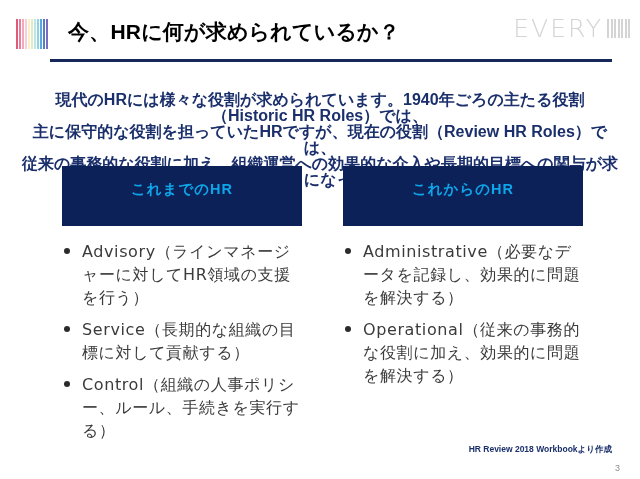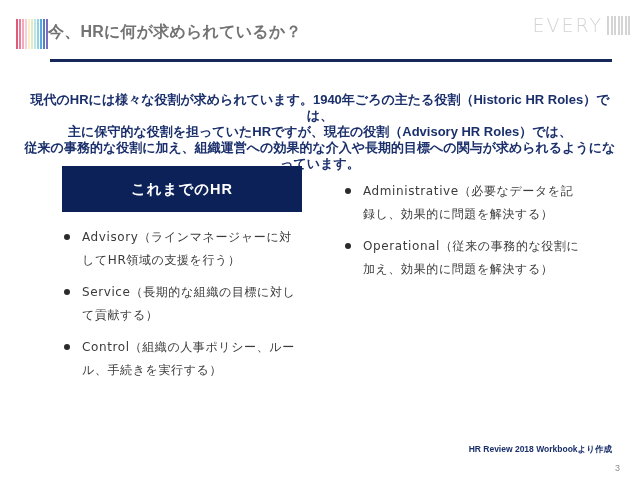--- a/index.html
+++ b/index.html
@@ -31,40 +31,40 @@
     display: flex;
     gap: 1px;
   }
   .bar-cluster i {
     display: block;
     width: 2px;
     height: 30px;
   }
   .slide-title {
     position: absolute;
-    left: 48px;
+    left: 68px;
     top: 18px;
-    font-size: 16px;
-    font-weight: bold;
-    color: #737373;
+    font-size: 21px;
+    font-weight: bold;
+    color: #000000;
     letter-spacing: 0.2px;
     line-height: 28px;
     white-space: nowrap;
   }
   .brand-logo {
     position: absolute;
     right: 10px;
     top: 14px;
     display: flex;
     align-items: center;
     gap: 4px;
     color: #d2d2d2;
   }
   .brand-logo .brand-word {
-    font-size: 19px;
+    font-size: 25px;
     letter-spacing: 2px;
     font-weight: 300;
     color: #d4d4d4;
     font-family: "DejaVu Sans", sans-serif;
   }
   .brand-logo .brand-bars {
     display: flex;
     gap: 1.5px;
   }
   .brand-logo .brand-bars i {
@@ -83,57 +83,57 @@
   }
 
   
   .lead {
     position: absolute;
     left: 20px;
     top: 92px;
     width: 600px;
     text-align: center;
     color: #1a2f6b;
-    font-size: 13px;
+    font-size: 16px;
     font-weight: bold;
     line-height: 16px;
   }
   .lead p { margin: 0; }
 
   
   .columns {
     position: absolute;
     left: 62px;
     top: 166px;
     width: 521px;
     display: flex;
     justify-content: space-between;
   }
   .column { width: 240px; }
   .col-heading {
     background: #0d2159;
-    color: #ffffff;
+    color: #0ea5e9;
     text-align: center;
     font-size: 14.5px;
     font-weight: bold;
     letter-spacing: 1px;
-    height: 46px;
+    height: 60px;
     line-height: 46px;
   }
   .bullets {
     list-style: none;
     margin: 14px 0 0 0;
     padding: 0;
   }
   .bullets li {
     position: relative;
     padding-left: 20px;
     margin-bottom: 9px;
     color: #3b3b3b;
-    font-size: 12px;
+    font-size: 16px;
     line-height: 23px;
     letter-spacing: 0.6px;
     font-family: "DejaVu Sans", sans-serif;
   }
   .bullets li .dot {
     position: absolute;
     left: 2px;
     top: 8px;
     width: 6px;
     height: 6px;
@@ -190,21 +190,21 @@
         <i></i>
         <i></i>
       </span>
   </div>
 
   <div class="title-rule"></div>
 </div>
 
 <div class="lead">
   <p>現代のHRには様々な役割が求められています。1940年ごろの主たる役割（Historic HR Roles）では、</p>
-  <p>主に保守的な役割を担っていたHRですが、現在の役割（Advisory HR Roles）では、</p>
+  <p>主に保守的な役割を担っていたHRですが、現在の役割（Review HR Roles）では、</p>
   <p>従来の事務的な役割に加え、組織運営への効果的な介入や長期的目標への関与が求められるようになっています。</p>
 </div>
 
 <div class="columns">
 
   <div class="column">
     <div class="col-heading">これまでのHR</div>
     <ul class="bullets">
       <li>
         <span class="dot"></span>
@@ -215,20 +215,21 @@
         <span>Service（長期的な組織の目標に対して貢献する）</span>
       </li>
       <li>
         <span class="dot"></span>
         <span>Control（組織の人事ポリシー、ルール、手続きを実行する）</span>
       </li>
     </ul>
   </div>
 
   <div class="column">
+    <div class="col-heading">これからのHR</div>
     <ul class="bullets">
       <li>
         <span class="dot"></span>
         <span>Administrative（必要なデータを記録し、効果的に問題を解決する）</span>
       </li>
       <li>
         <span class="dot"></span>
         <span>Operational（従来の事務的な役割に加え、効果的に問題を解決する）</span>
       </li>
     </ul>

